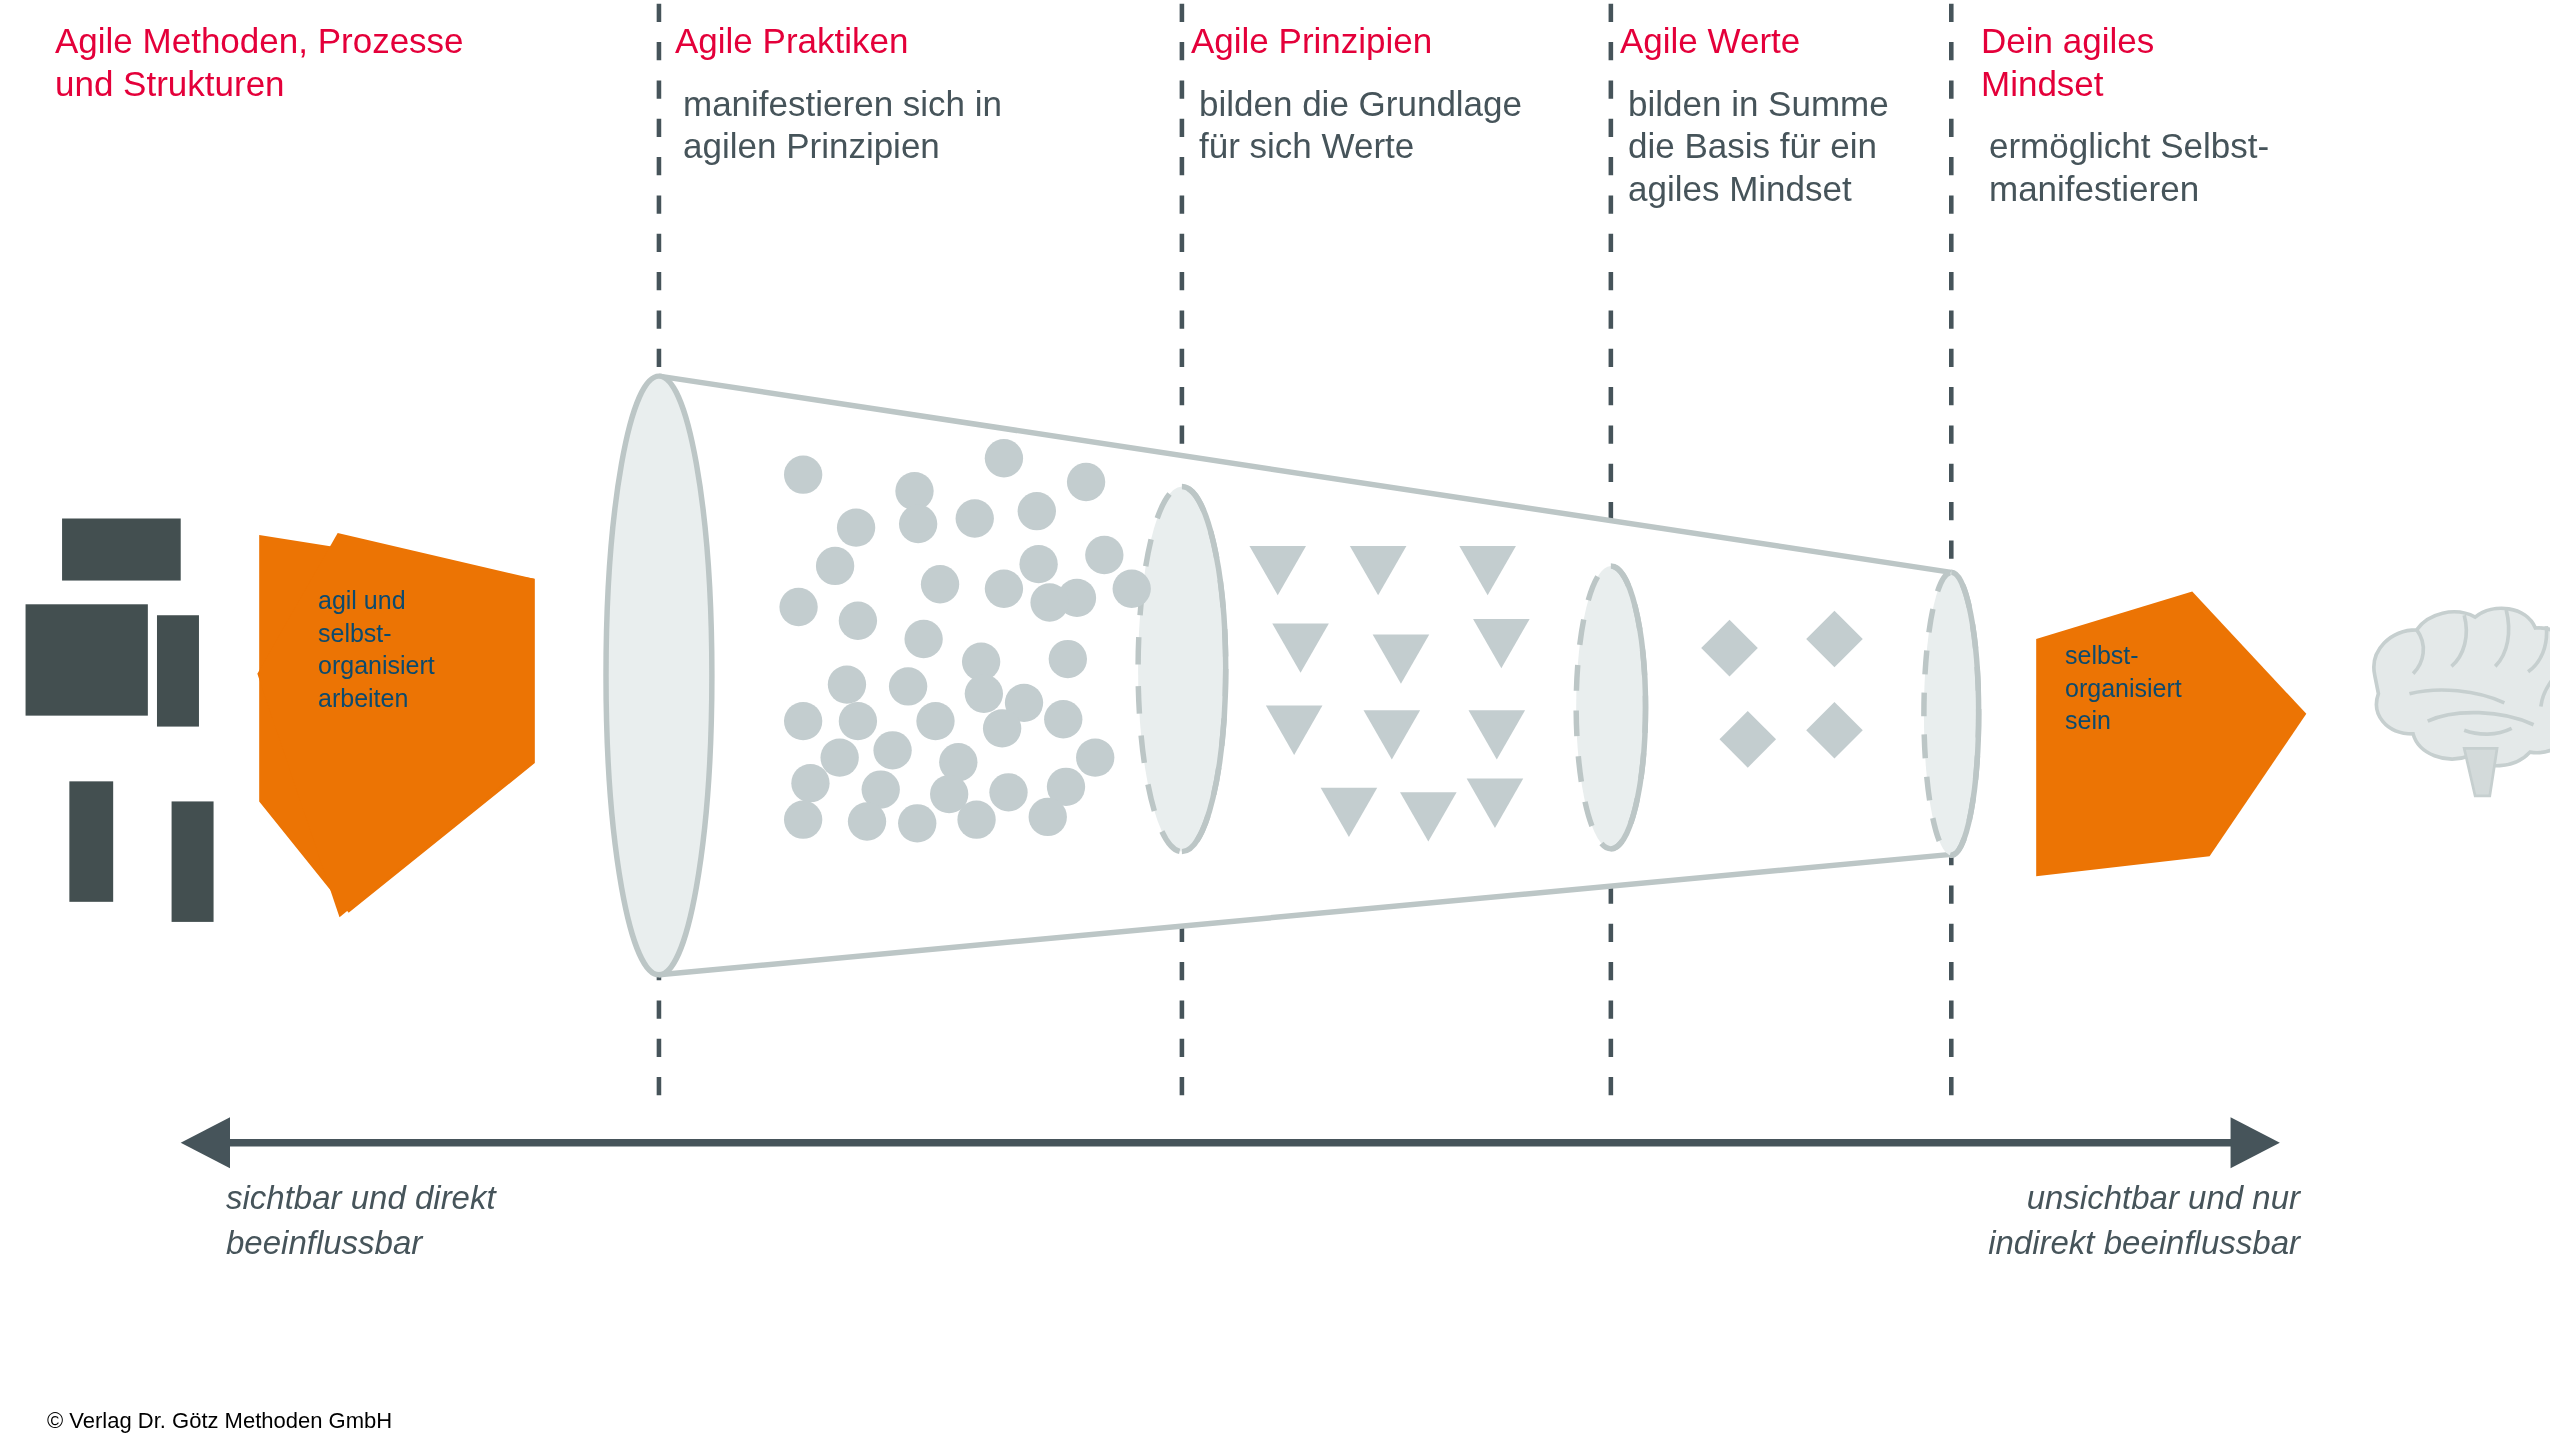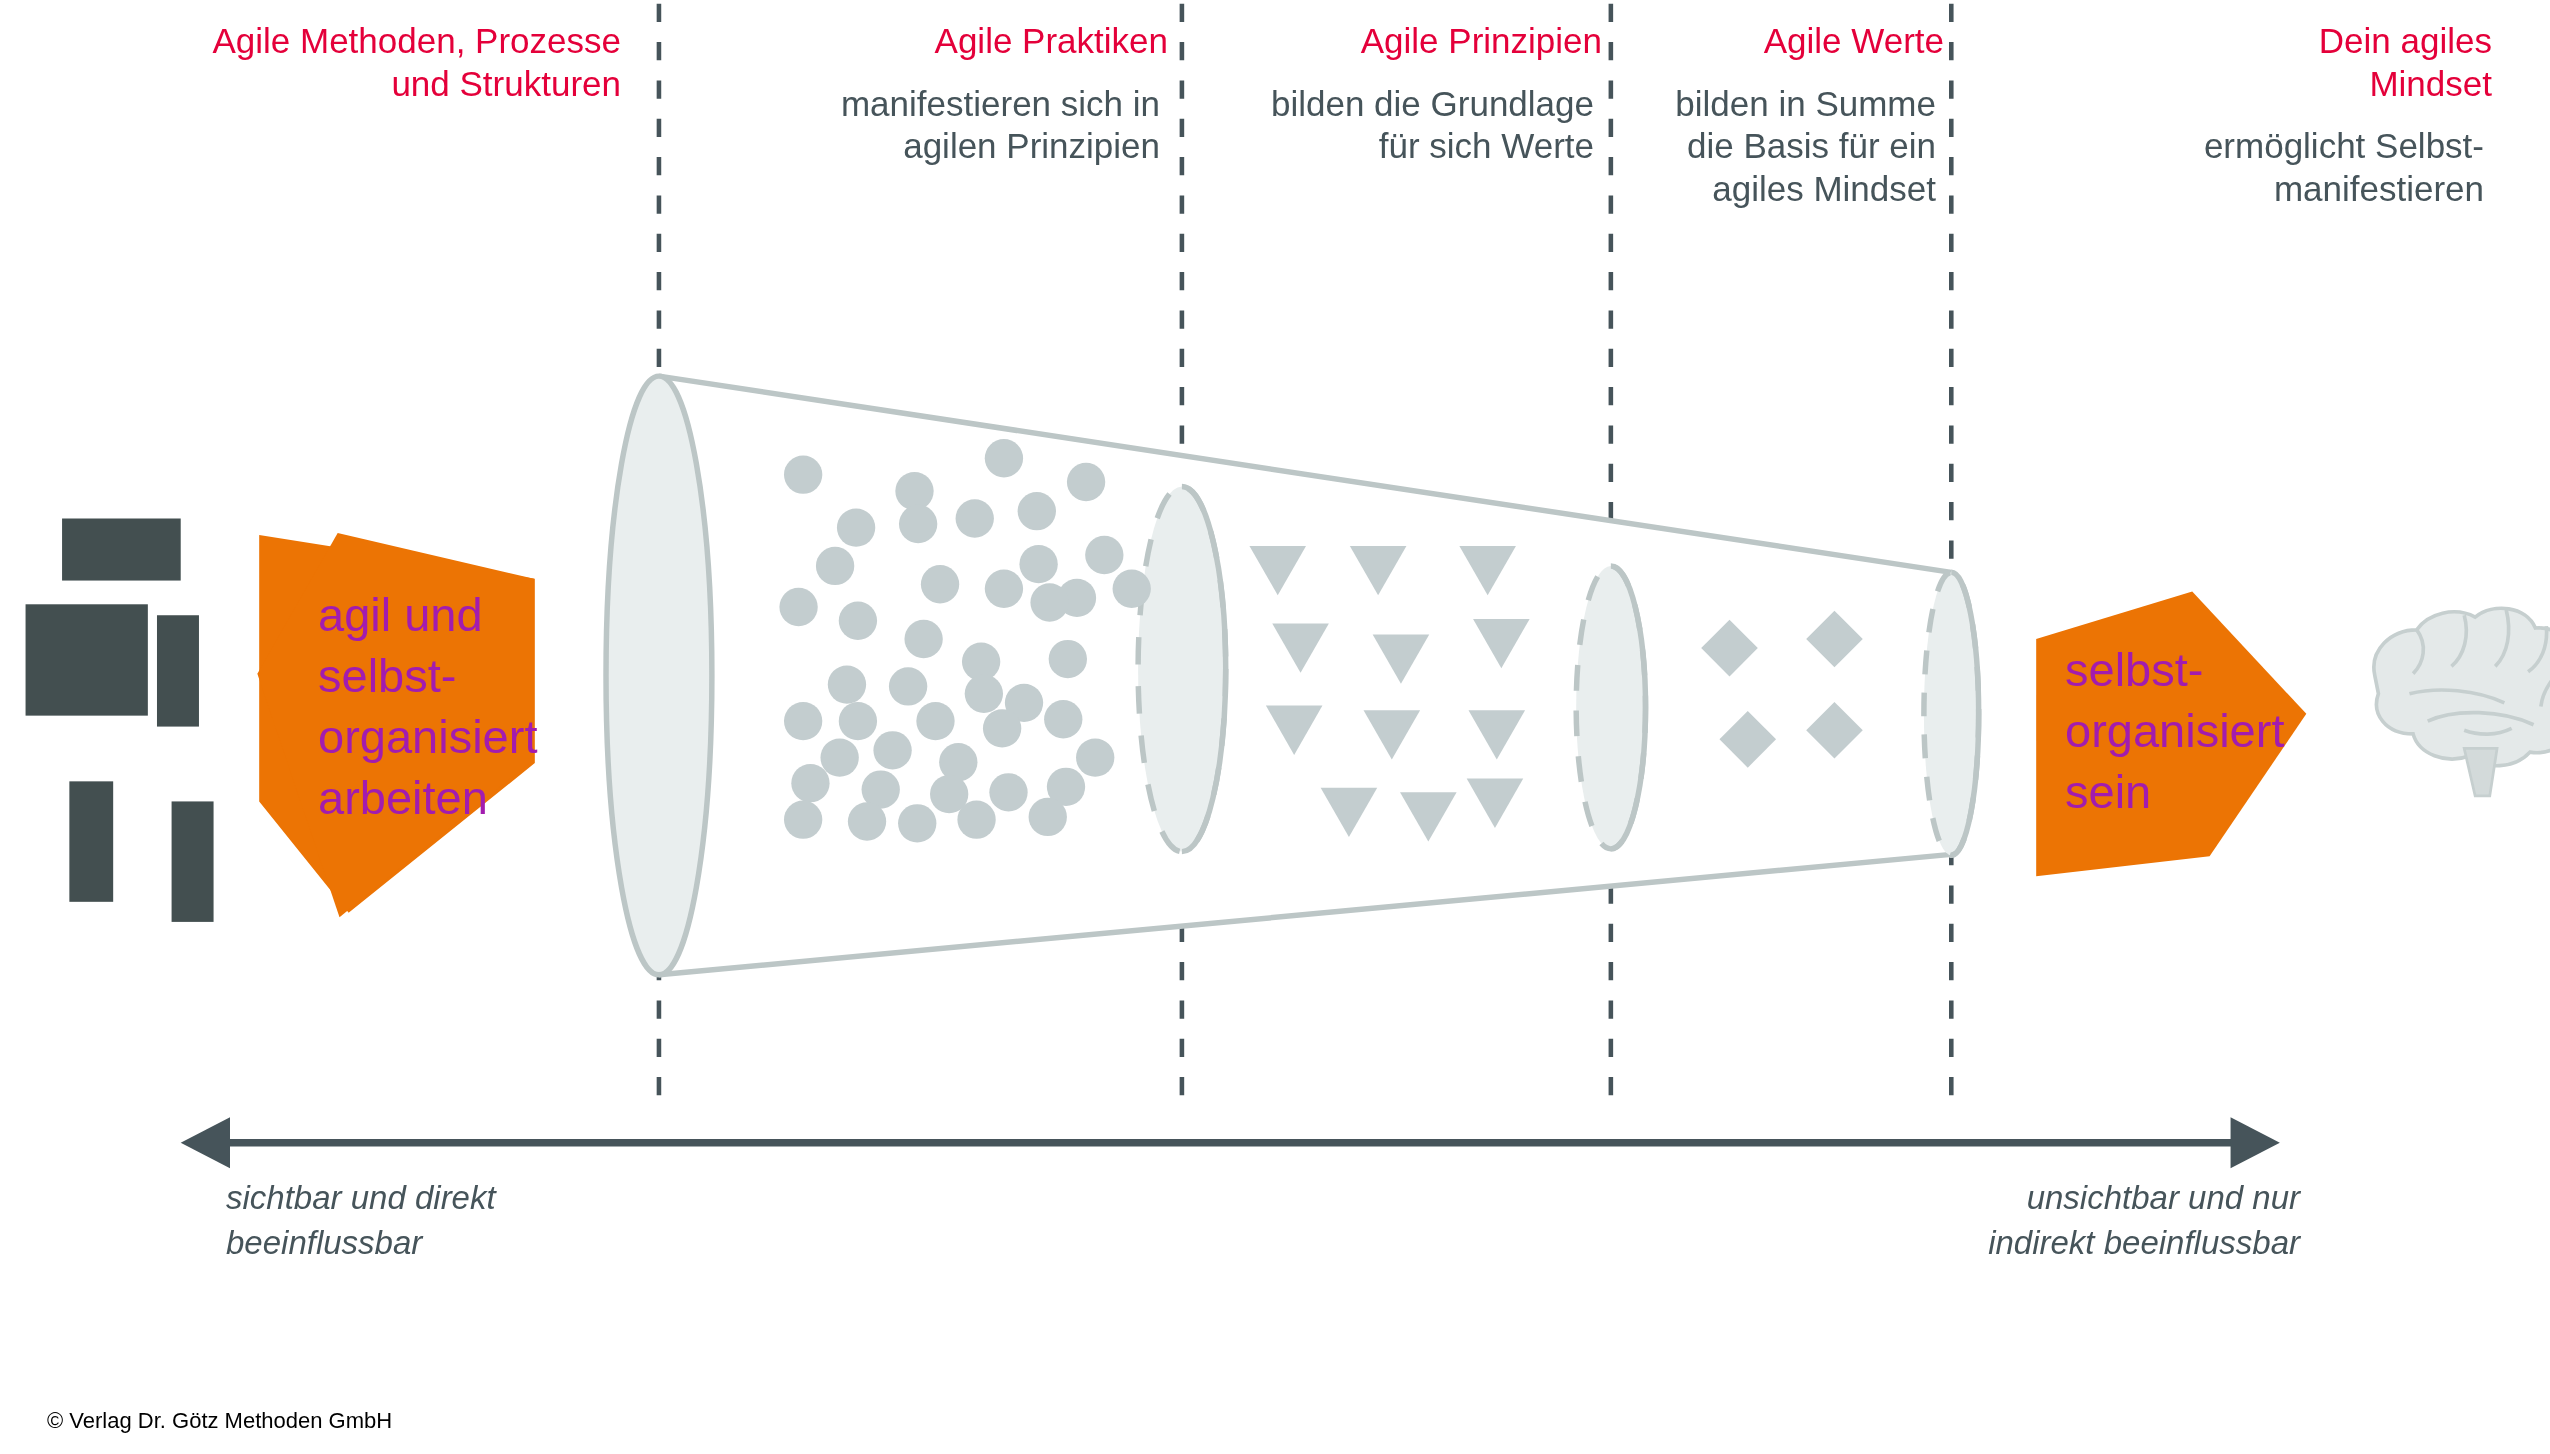--- a/index.html
+++ b/index.html
@@ -12,21 +12,21 @@
   }
   #stage {
     position: relative;
     width: 2550px;
     height: 1455px;
     background: #ffffff;
     overflow: hidden;
   }
   .col-head {
     position: absolute;
-    text-align: right;
+    text-align: left;
     line-height: 1.22;
   }
   .col-title {
     color: #e4003a;
     font-size: 35px;
     font-weight: 400;
     margin: 0 0 20px 0;
     white-space: pre-line;
   }
   .col-sub {
@@ -39,22 +39,22 @@
   .axis-label {
     position: absolute;
     color: #46545a;
     font-size: 33px;
     line-height: 1.35;
     white-space: pre-line;
     font-style: italic;
   }
   .pent-text {
     position: absolute;
-    color: #a21caf;
-    font-size: 47px;
+    color: #0c4a6e;
+    font-size: 25px;
     line-height: 1.3;
     white-space: pre-line;
     z-index: 6;
   }
   .copyright {
     position: absolute;
     left: 47px;
     top: 1408px;
     font-size: 22px;
     color: #000000;

